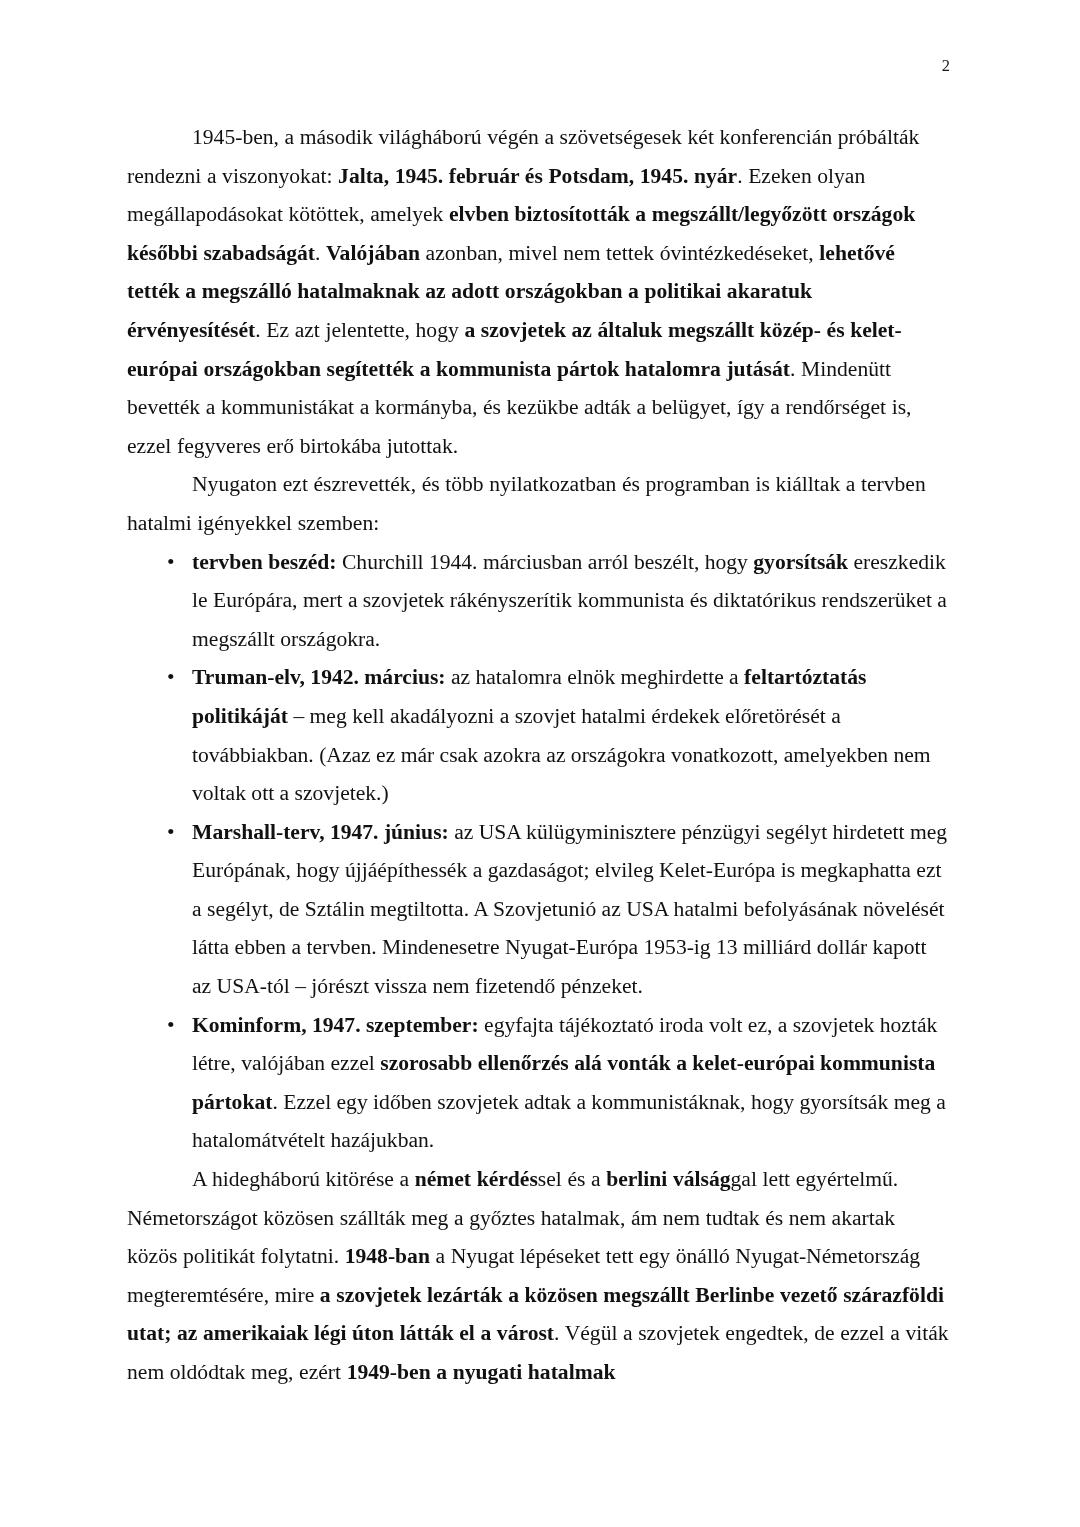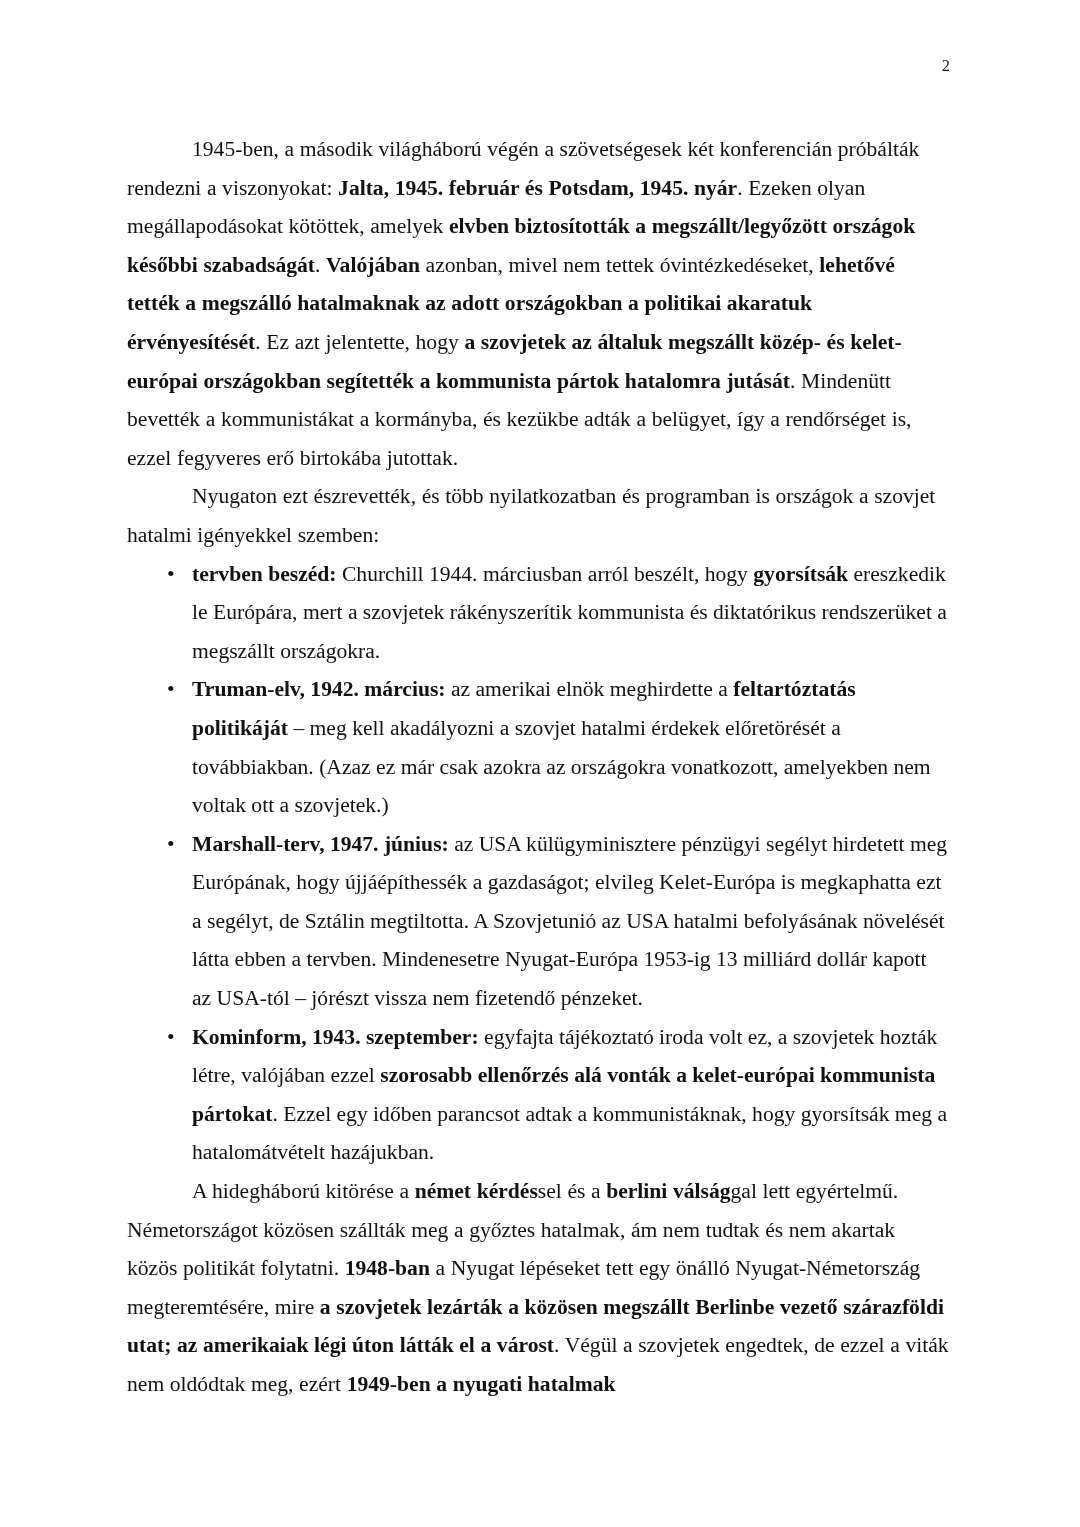--- a/index.html
+++ b/index.html
@@ -38,21 +38,21 @@
     top: 0;
     font-size: 16.5px;
     line-height: 20px;
     color: #1a1a1a;
   }
 
   
   .doc-body {
     position: absolute;
     left: 127px;
-    top: 130px;
+    top: 118px;
     width: 824px;
     font-size: 21.6px;
     line-height: 38.6px;
     text-align: left;
     color: #111111;
   }
 
   .para {
     margin: 0;
     text-indent: 65px;
@@ -93,39 +93,39 @@
     <div class="page-number">2</div>
   </div>
 
   <div class="doc-body">
 
     <p class="para">
       <span><span>1945-ben, a második világháború végén a szövetségesek két konferencián próbálták rendezni a viszonyokat: </span><b>Jalta, 1945. február és Potsdam, 1945. nyár</b><span>. Ezeken olyan megállapodásokat kötöttek, amelyek </span><b>elvben biztosították a megszállt/legyőzött országok későbbi szabadságát</b><span>. </span><b>Valójában</b><span> azonban, mivel nem tettek óvintézkedéseket, </span><b>lehetővé tették a megszálló hatalmaknak az adott országokban a politikai akaratuk érvényesítését</b><span>. Ez azt jelentette, hogy </span><b>a szovjetek az általuk megszállt közép- és kelet-európai országokban segítették a kommunista pártok hatalomra jutását</b><span>. Mindenütt bevették a kommunistákat a kormányba, és kezükbe adták a belügyet, így a rendőrséget is, ezzel fegyveres erő birtokába jutottak.</span></span>
     </p>
 
     <p class="para">
-      <span><span>Nyugaton ezt észrevették, és több nyilatkozatban és programban is országok a szovjet hatalmi igényekkel szemben:</span></span>
+      <span><span>Nyugaton ezt észrevették, és több nyilatkozatban és programban is kiálltak a tervben hatalmi igényekkel szemben:</span></span>
     </p>
 
     <ul class="bullet-list">
       <li class="bullet-item">
         <span class="bullet-marker">•</span>
         <span><b>tervben beszéd:</b><span> Churchill 1944. márciusban arról beszélt, hogy </span><b>gyorsítsák</b><span> ereszkedik le Európára, mert a szovjetek rákényszerítik kommunista és diktatórikus rendszerüket a megszállt országokra.</span></span>
       </li>
       <li class="bullet-item">
         <span class="bullet-marker">•</span>
-        <span><b>Truman-elv, 1942. március:</b><span> az amerikai elnök meghirdette a </span><b>feltartóztatás politikáját</b><span> – meg kell akadályozni a szovjet hatalmi érdekek előretörését a továbbiakban. (Azaz ez már csak azokra az országokra vonatkozott, amelyekben nem voltak ott a szovjetek.)</span></span>
+        <span><b>Truman-elv, 1942. március:</b><span> az hatalomra elnök meghirdette a </span><b>feltartóztatás politikáját</b><span> – meg kell akadályozni a szovjet hatalmi érdekek előretörését a továbbiakban. (Azaz ez már csak azokra az országokra vonatkozott, amelyekben nem voltak ott a szovjetek.)</span></span>
       </li>
       <li class="bullet-item">
         <span class="bullet-marker">•</span>
         <span><b>Marshall-terv, 1947. június:</b><span> az USA külügyminisztere pénzügyi segélyt hirdetett meg Európának, hogy újjáépíthessék a gazdaságot; elvileg Kelet-Európa is megkaphatta ezt a segélyt, de Sztálin megtiltotta. A Szovjetunió az USA hatalmi befolyásának növelését látta ebben a tervben. Mindenesetre Nyugat-Európa 1953-ig 13 milliárd dollár kapott az USA-tól – jórészt vissza nem fizetendő pénzeket.</span></span>
       </li>
       <li class="bullet-item">
         <span class="bullet-marker">•</span>
-        <span><b>Kominform, 1943. szeptember:</b><span> egyfajta tájékoztató iroda volt ez, a szovjetek hozták létre, valójában ezzel </span><b>szorosabb ellenőrzés alá vonták a kelet-európai kommunista pártokat</b><span>. Ezzel egy időben parancsot adtak a kommunistáknak, hogy gyorsítsák meg a hatalomátvételt hazájukban.</span></span>
+        <span><b>Kominform, 1947. szeptember:</b><span> egyfajta tájékoztató iroda volt ez, a szovjetek hozták létre, valójában ezzel </span><b>szorosabb ellenőrzés alá vonták a kelet-európai kommunista pártokat</b><span>. Ezzel egy időben szovjetek adtak a kommunistáknak, hogy gyorsítsák meg a hatalomátvételt hazájukban.</span></span>
       </li>
     </ul>
 
     <p class="para">
       <span><span>A hidegháború kitörése a </span><b>német kérdés</b><span>sel és a </span><b>berlini válság</b><span>gal lett egyértelmű. Németországot közösen szállták meg a győztes hatalmak, ám nem tudtak és nem akartak közös politikát folytatni. </span><b>1948-ban</b><span> a Nyugat lépéseket tett egy önálló Nyugat-Németország megteremtésére, mire </span><b>a szovjetek lezárták a közösen megszállt Berlinbe vezető szárazföldi utat; az amerikaiak légi úton látták el a várost</b><span>. Végül a szovjetek engedtek, de ezzel a viták nem oldódtak meg, ezért </span><b>1949-ben a nyugati hatalmak</b></span>
     </p>
 
   </div>
 </div>
 

